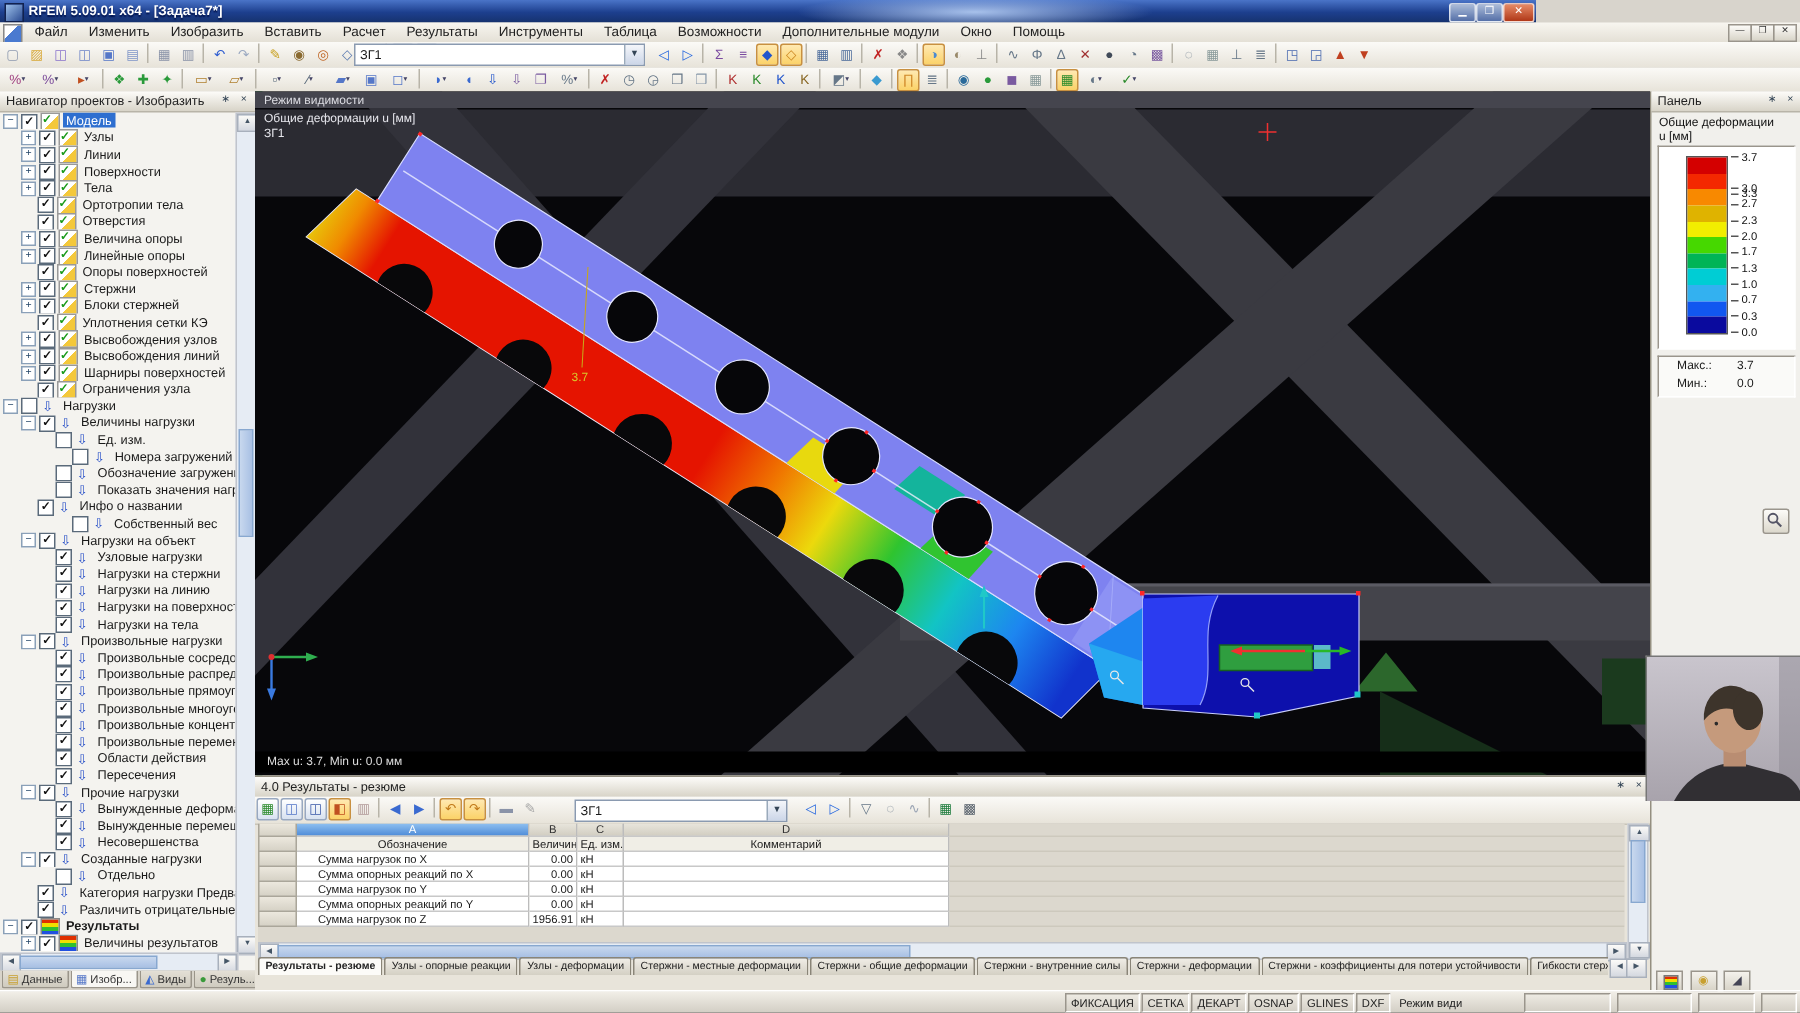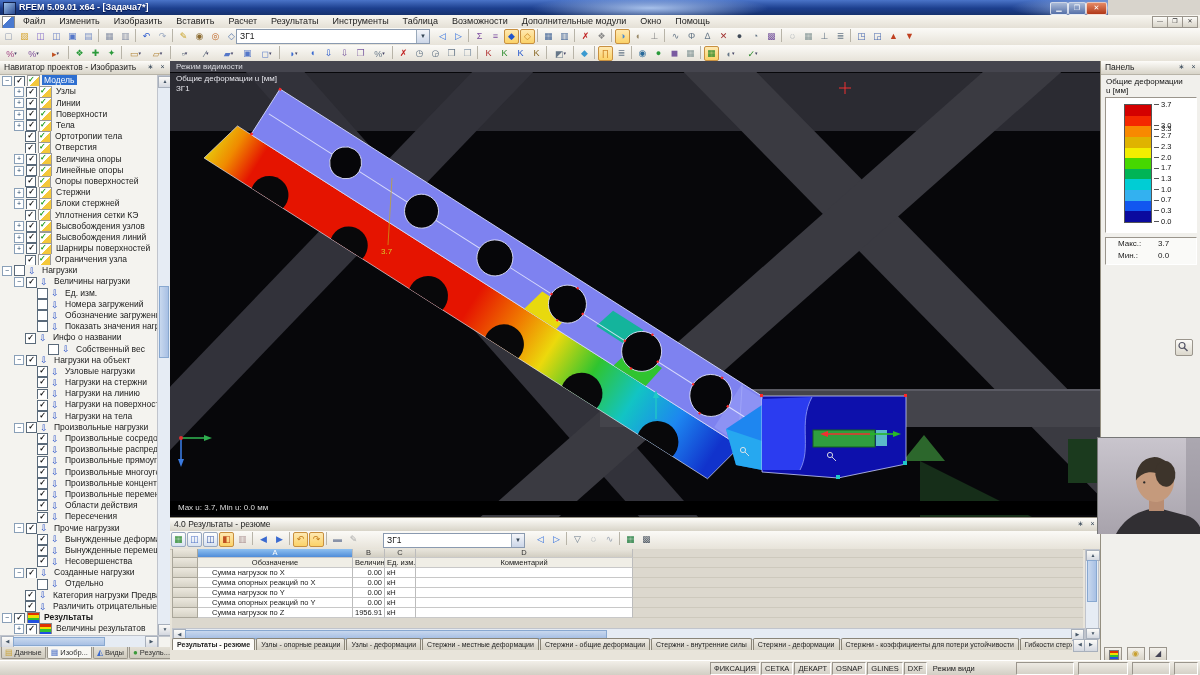--- a/index.html
+++ b/index.html
@@ -1,21 +1,21 @@
 <!DOCTYPE html>
 <html><head>
 <meta charset="utf-8">
 <style>
   html,body{margin:0;padding:0}
   body{width:1200px;height:675px;overflow:hidden;position:relative;
        font-family:"Liberation Sans",sans-serif;background:#d8d4cc;font-size:9px;color:#1a1a1a}
   .abs{position:absolute}
 
   
-  #titlebar{left:0;top:0;width:1108px;height:15px;
+  #titlebar{left:0;top:0;width:1024px;height:15px;
     background:linear-gradient(#4a74c8,#1d3f8e 55%,#16326e);overflow:hidden}
   .tb-blob{position:absolute;top:-4px;height:24px;border-radius:50%;
     background:radial-gradient(ellipse at center,rgba(175,200,240,.95),rgba(60,90,170,0) 70%)}
   #appico{left:3px;top:2px;width:11px;height:11px;border:1px solid #12224e;
     background:linear-gradient(135deg,#9cc0ea,#2a4a90)}
   #title-text{left:19px;top:2px;color:#fff;font-weight:bold;font-size:9px;text-shadow:0 1px 1px #00124a;white-space:nowrap}
   .wbtn{position:absolute;top:2px;width:16px;height:11px;border:1px solid rgba(255,255,255,.7);border-radius:2px;
     background:linear-gradient(#aabbd8,#5570a8);color:#fff;font-size:7px;line-height:9px;text-align:center}
   .wbtn.close{background:linear-gradient(#e68a66,#b03818);width:19px}
 
@@ -196,21 +196,21 @@
       <div class="trow" style="padding-left: 14px;"><span class="exp">+</span><span class="cbx">✓</span><span class="tic tic-m"></span><span class="tlabel">Стержни</span></div>
       <div class="trow" style="padding-left: 14px;"><span class="exp">+</span><span class="cbx">✓</span><span class="tic tic-m"></span><span class="tlabel">Блоки стержней</span></div>
       <div class="trow" style="padding-left: 14px;"><span class="expsp"></span><span class="cbx">✓</span><span class="tic tic-m"></span><span class="tlabel">Уплотнения сетки КЭ</span></div>
       <div class="trow" style="padding-left: 14px;"><span class="exp">+</span><span class="cbx">✓</span><span class="tic tic-m"></span><span class="tlabel">Высвобождения узлов</span></div>
       <div class="trow" style="padding-left: 14px;"><span class="exp">+</span><span class="cbx">✓</span><span class="tic tic-m"></span><span class="tlabel">Высвобождения линий</span></div>
       <div class="trow" style="padding-left: 14px;"><span class="exp">+</span><span class="cbx">✓</span><span class="tic tic-m"></span><span class="tlabel">Шарниры поверхностей</span></div>
       <div class="trow" style="padding-left: 14px;"><span class="expsp"></span><span class="cbx">✓</span><span class="tic tic-m"></span><span class="tlabel">Ограничения узла</span></div>
       <div class="trow" style="padding-left: 2px;"><span class="exp">−</span><span class="cbx"></span><span class="tic tic-l"></span><span class="tlabel">Нагрузки</span></div>
       <div class="trow" style="padding-left: 14px;"><span class="exp">−</span><span class="cbx">✓</span><span class="tic tic-l"></span><span class="tlabel">Величины нагрузки</span></div>
       <div class="trow" style="padding-left: 26px;"><span class="expsp"></span><span class="cbx"></span><span class="tic tic-l"></span><span class="tlabel">Ед. изм.</span></div>
-      <div class="trow" style="padding-left: 26px;"><span class="expsp"></span><span class="cbx"></span><span class="tic tic-l"></span><span class="tlabel">Номера загружений</span></div>
+      <div class="trow" style="padding-left: 26px; text-align: right;"><span class="expsp"></span><span class="cbx"></span><span class="tic tic-l"></span><span class="tlabel">Номера загружений</span></div>
       <div class="trow" style="padding-left: 26px;"><span class="expsp"></span><span class="cbx"></span><span class="tic tic-l"></span><span class="tlabel">Обозначение загружений</span></div>
       <div class="trow" style="padding-left: 26px;"><span class="expsp"></span><span class="cbx"></span><span class="tic tic-l"></span><span class="tlabel">Показать значения нагрузки</span></div>
       <div class="trow" style="padding-left: 14px;"><span class="expsp"></span><span class="cbx">✓</span><span class="tic tic-l"></span><span class="tlabel">Инфо о названии</span></div>
       <div class="trow" style="padding-left: 14px; margin-left: 23px;"><span class="expsp"></span><span class="cbx"></span><span class="tic tic-l"></span><span class="tlabel">Собственный вес</span></div>
       <div class="trow" style="padding-left: 14px;"><span class="exp">−</span><span class="cbx">✓</span><span class="tic tic-l"></span><span class="tlabel">Нагрузки на объект</span></div>
       <div class="trow" style="padding-left: 26px;"><span class="expsp"></span><span class="cbx">✓</span><span class="tic tic-l"></span><span class="tlabel">Узловые нагрузки</span></div>
       <div class="trow" style="padding-left: 26px;"><span class="expsp"></span><span class="cbx">✓</span><span class="tic tic-l"></span><span class="tlabel">Нагрузки на стержни</span></div>
       <div class="trow" style="padding-left: 26px;"><span class="expsp"></span><span class="cbx">✓</span><span class="tic tic-l"></span><span class="tlabel">Нагрузки на линию</span></div>
       <div class="trow" style="padding-left: 26px;"><span class="expsp"></span><span class="cbx">✓</span><span class="tic tic-l"></span><span class="tlabel">Нагрузки на поверхность</span></div>
       <div class="trow" style="padding-left: 26px;"><span class="expsp"></span><span class="cbx">✓</span><span class="tic tic-l"></span><span class="tlabel">Нагрузки на тела</span></div>

